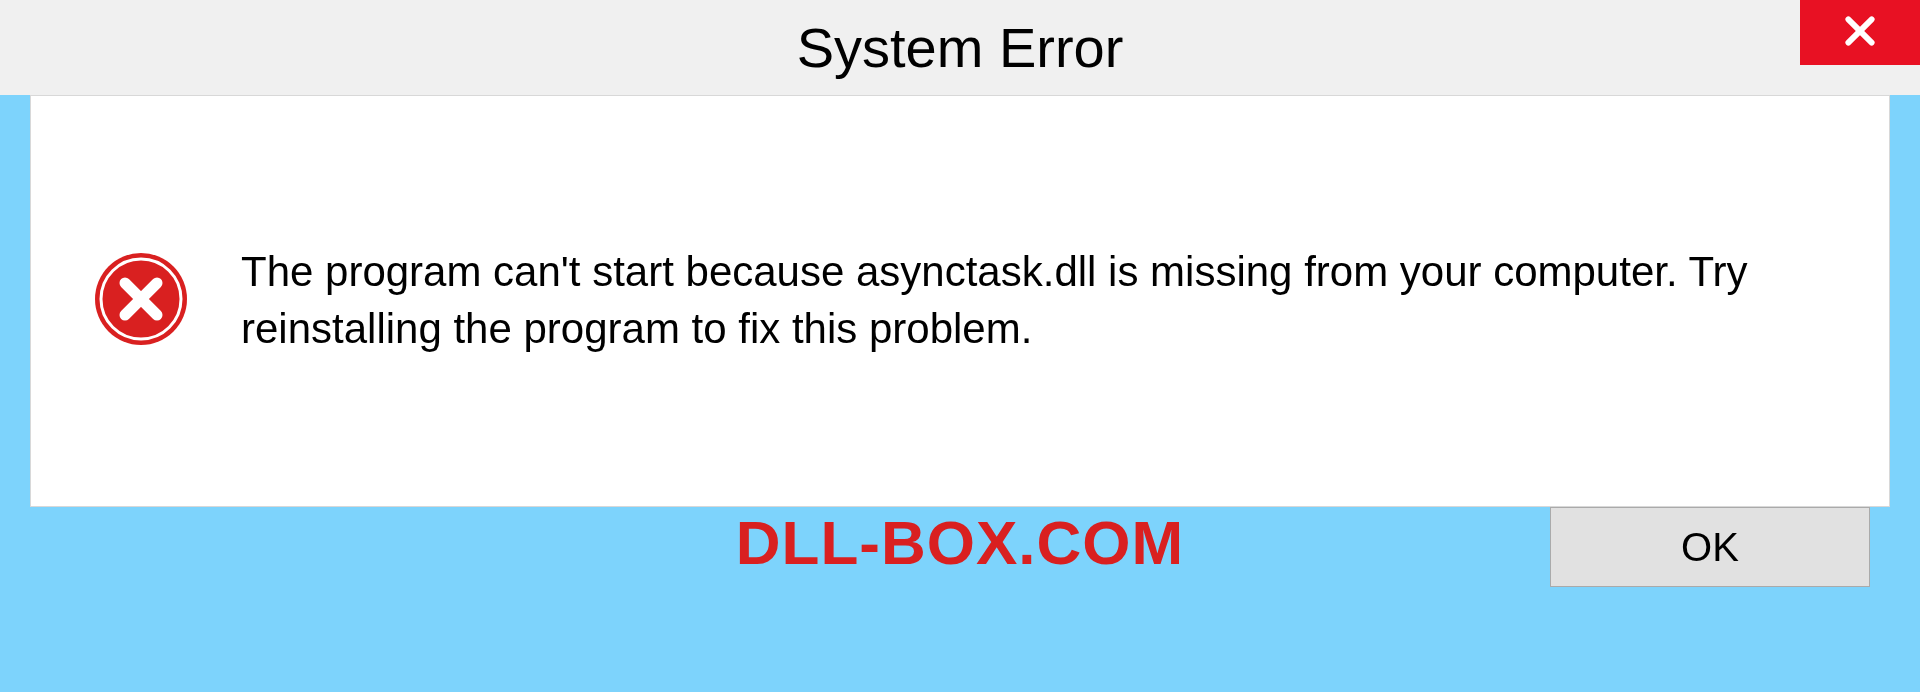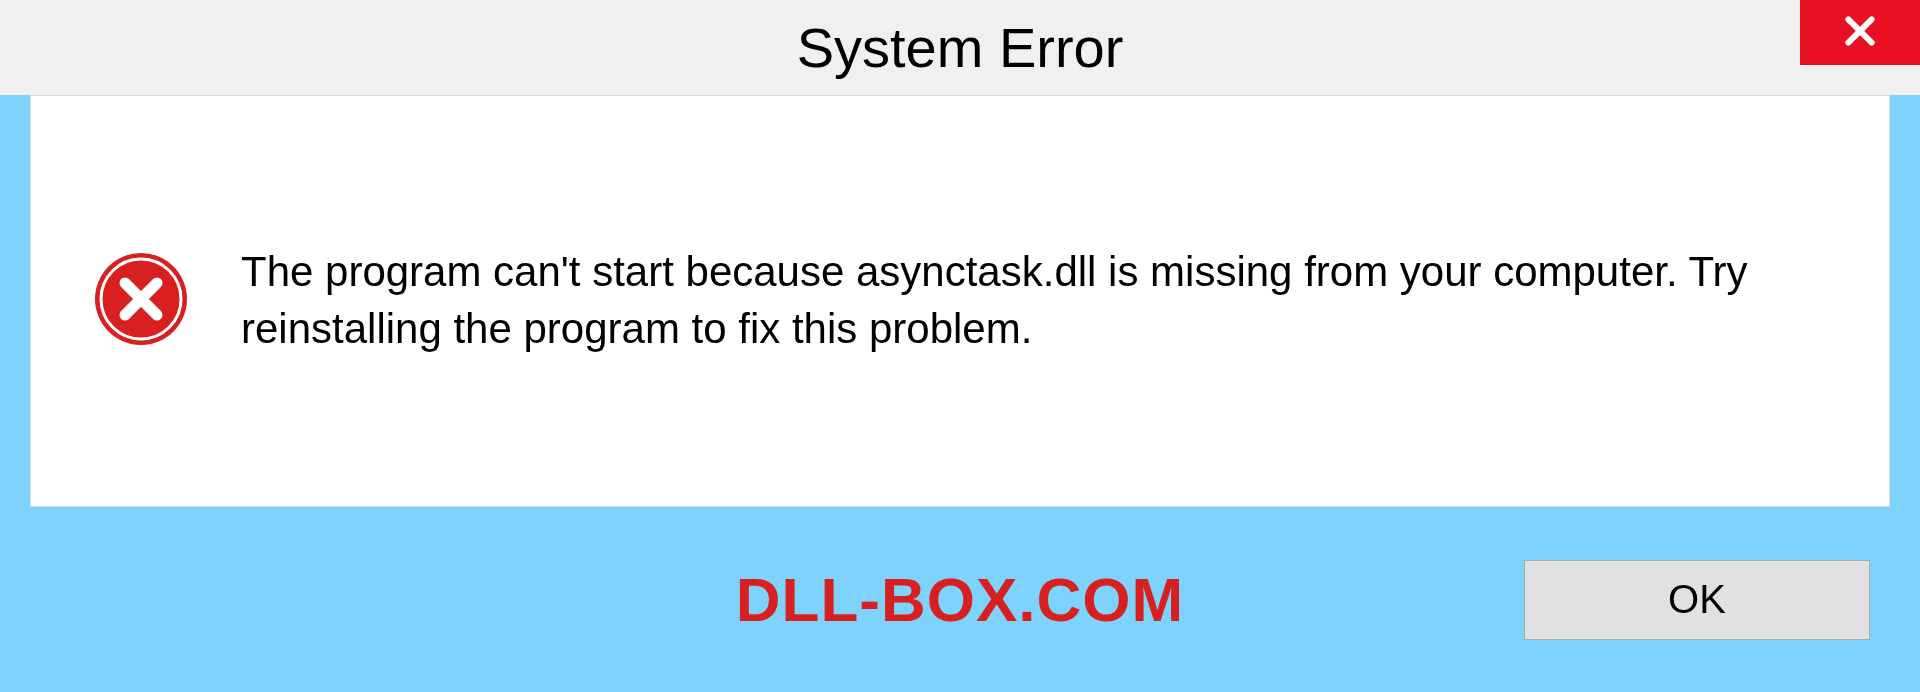--- a/index.html
+++ b/index.html
@@ -71,37 +71,37 @@
     .message-text {
       font-size: 42px;
       line-height: 1.35;
       color: #000;
       font-weight: 400;
       max-width: 1550px;
     }
     .footer {
       height: 185px;
       display: flex;
-      align-items: center;
+      align-items: flex-start;
       justify-content: flex-end;
       padding: 0 50px;
       position: relative;
     }
     .watermark {
       position: absolute;
       left: 50%;
       transform: translateX(-50%);
       font-size: 62px;
       font-weight: 800;
       color: #d92020;
       letter-spacing: 1px;
       font-family: Arial, sans-serif;
     }
     .ok-btn {
-      width: 346px;
+      width: 320px;
       height: 80px;
       background: #e1e1e1;
       border: 1px solid #aaa;
       font-size: 40px;
       color: #000;
       display: flex;
       align-items: center;
       justify-content: center;
       cursor: pointer;
     }

